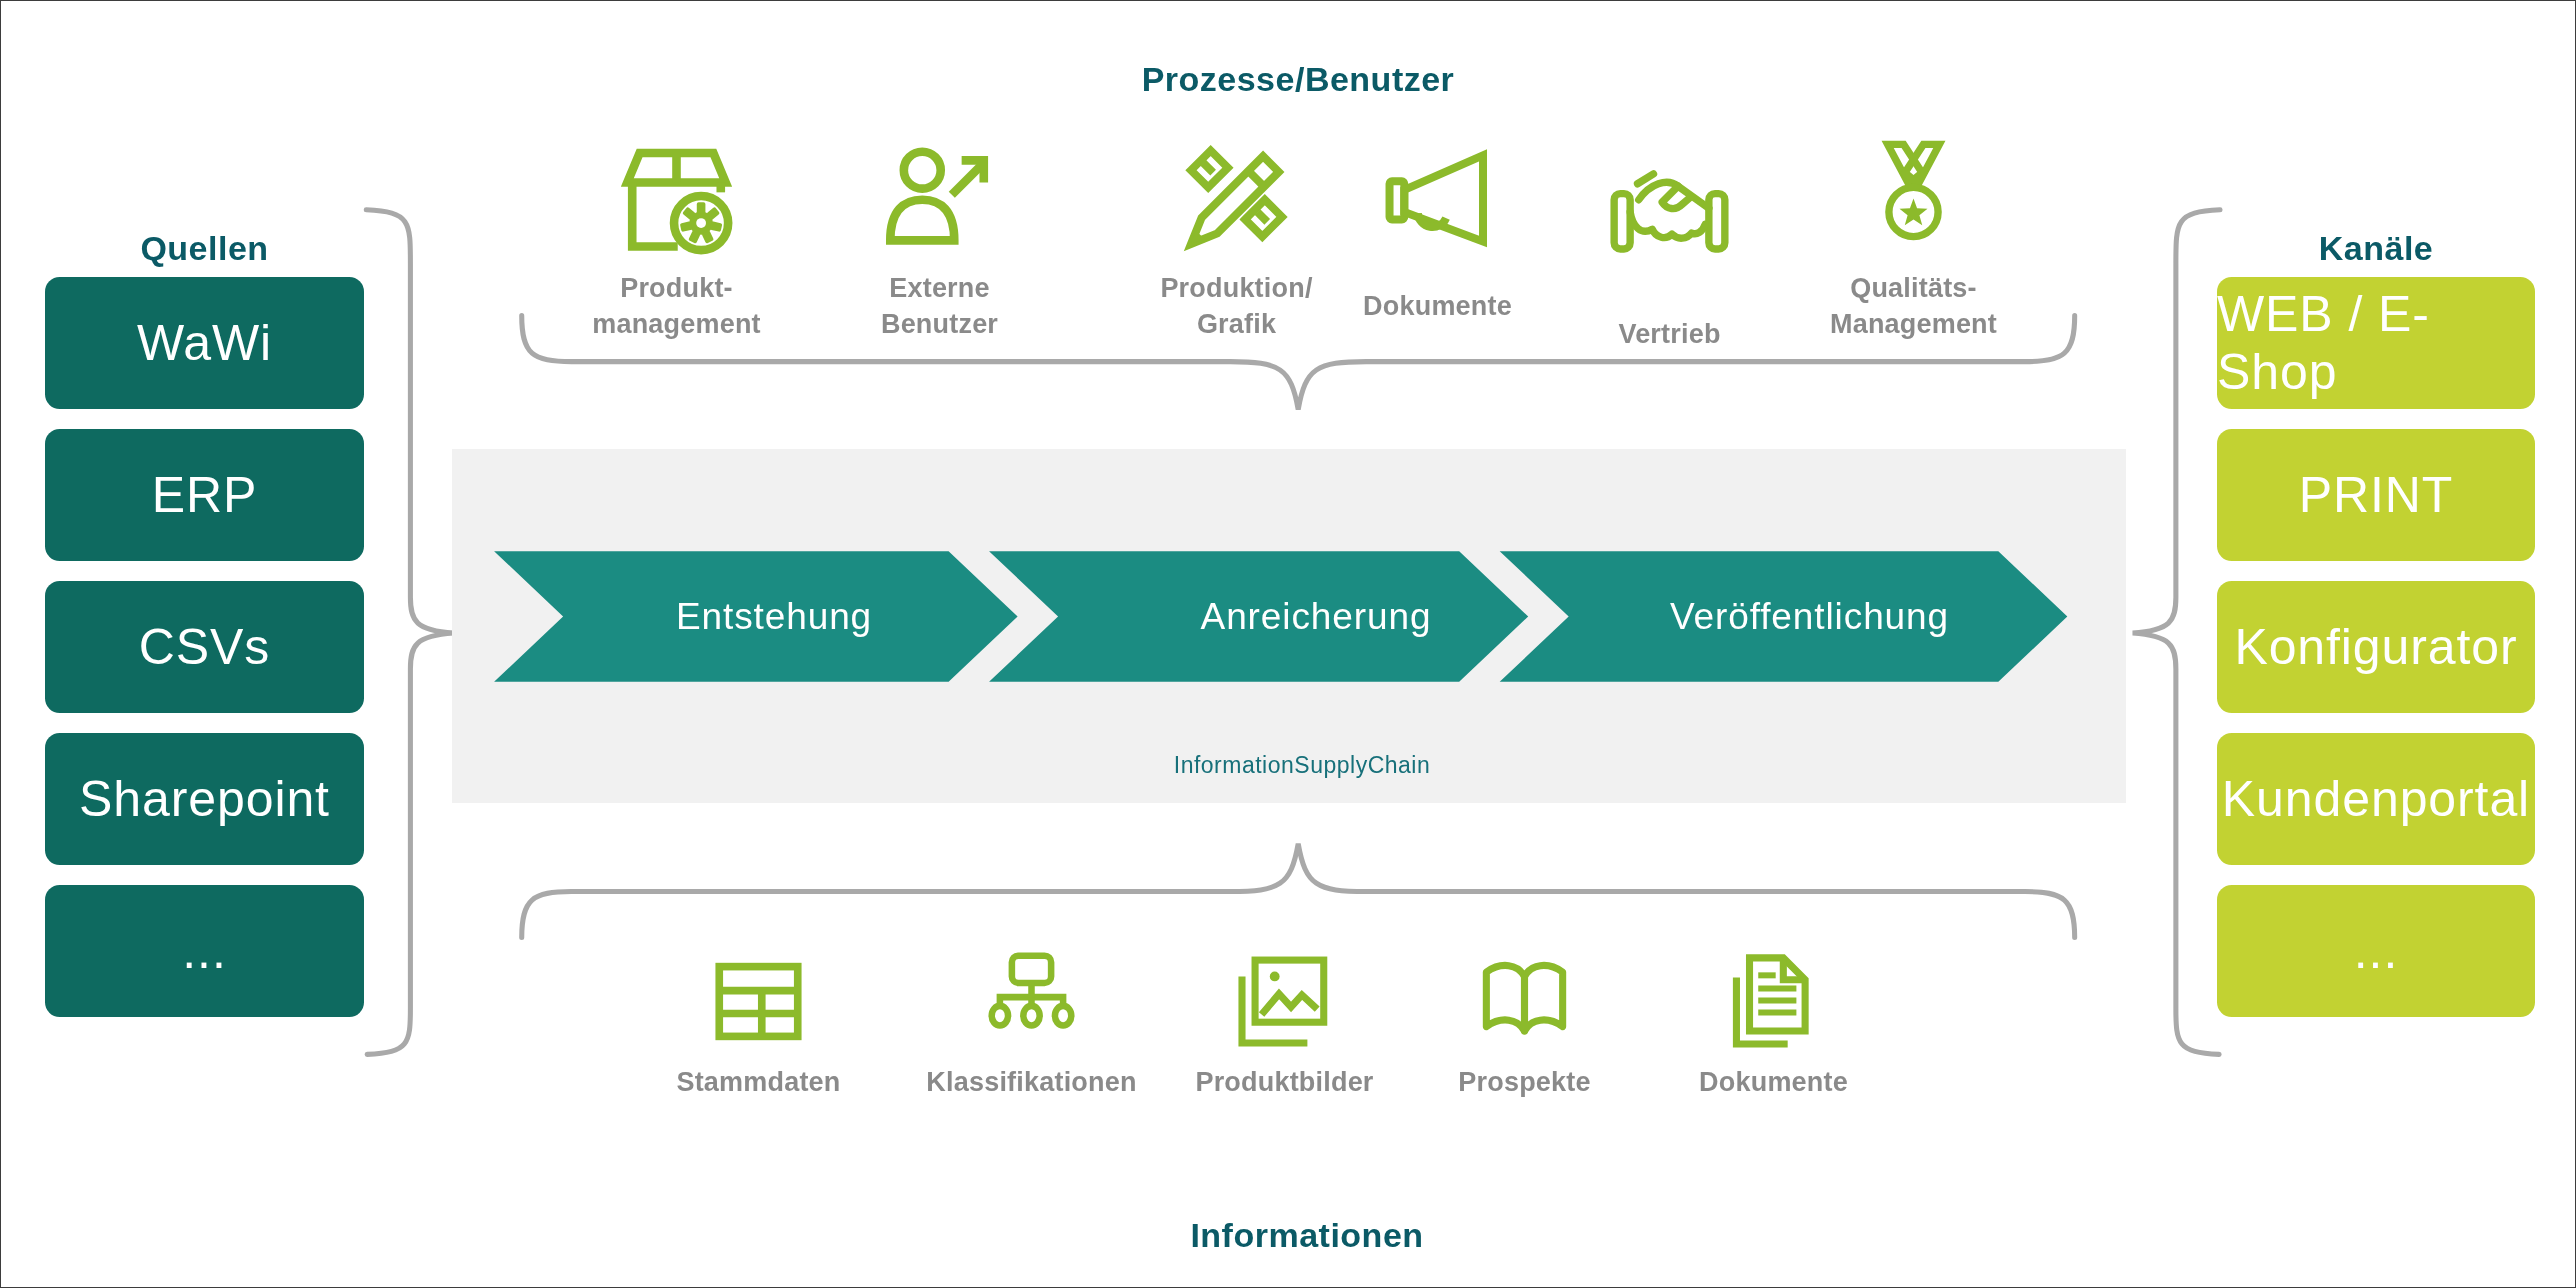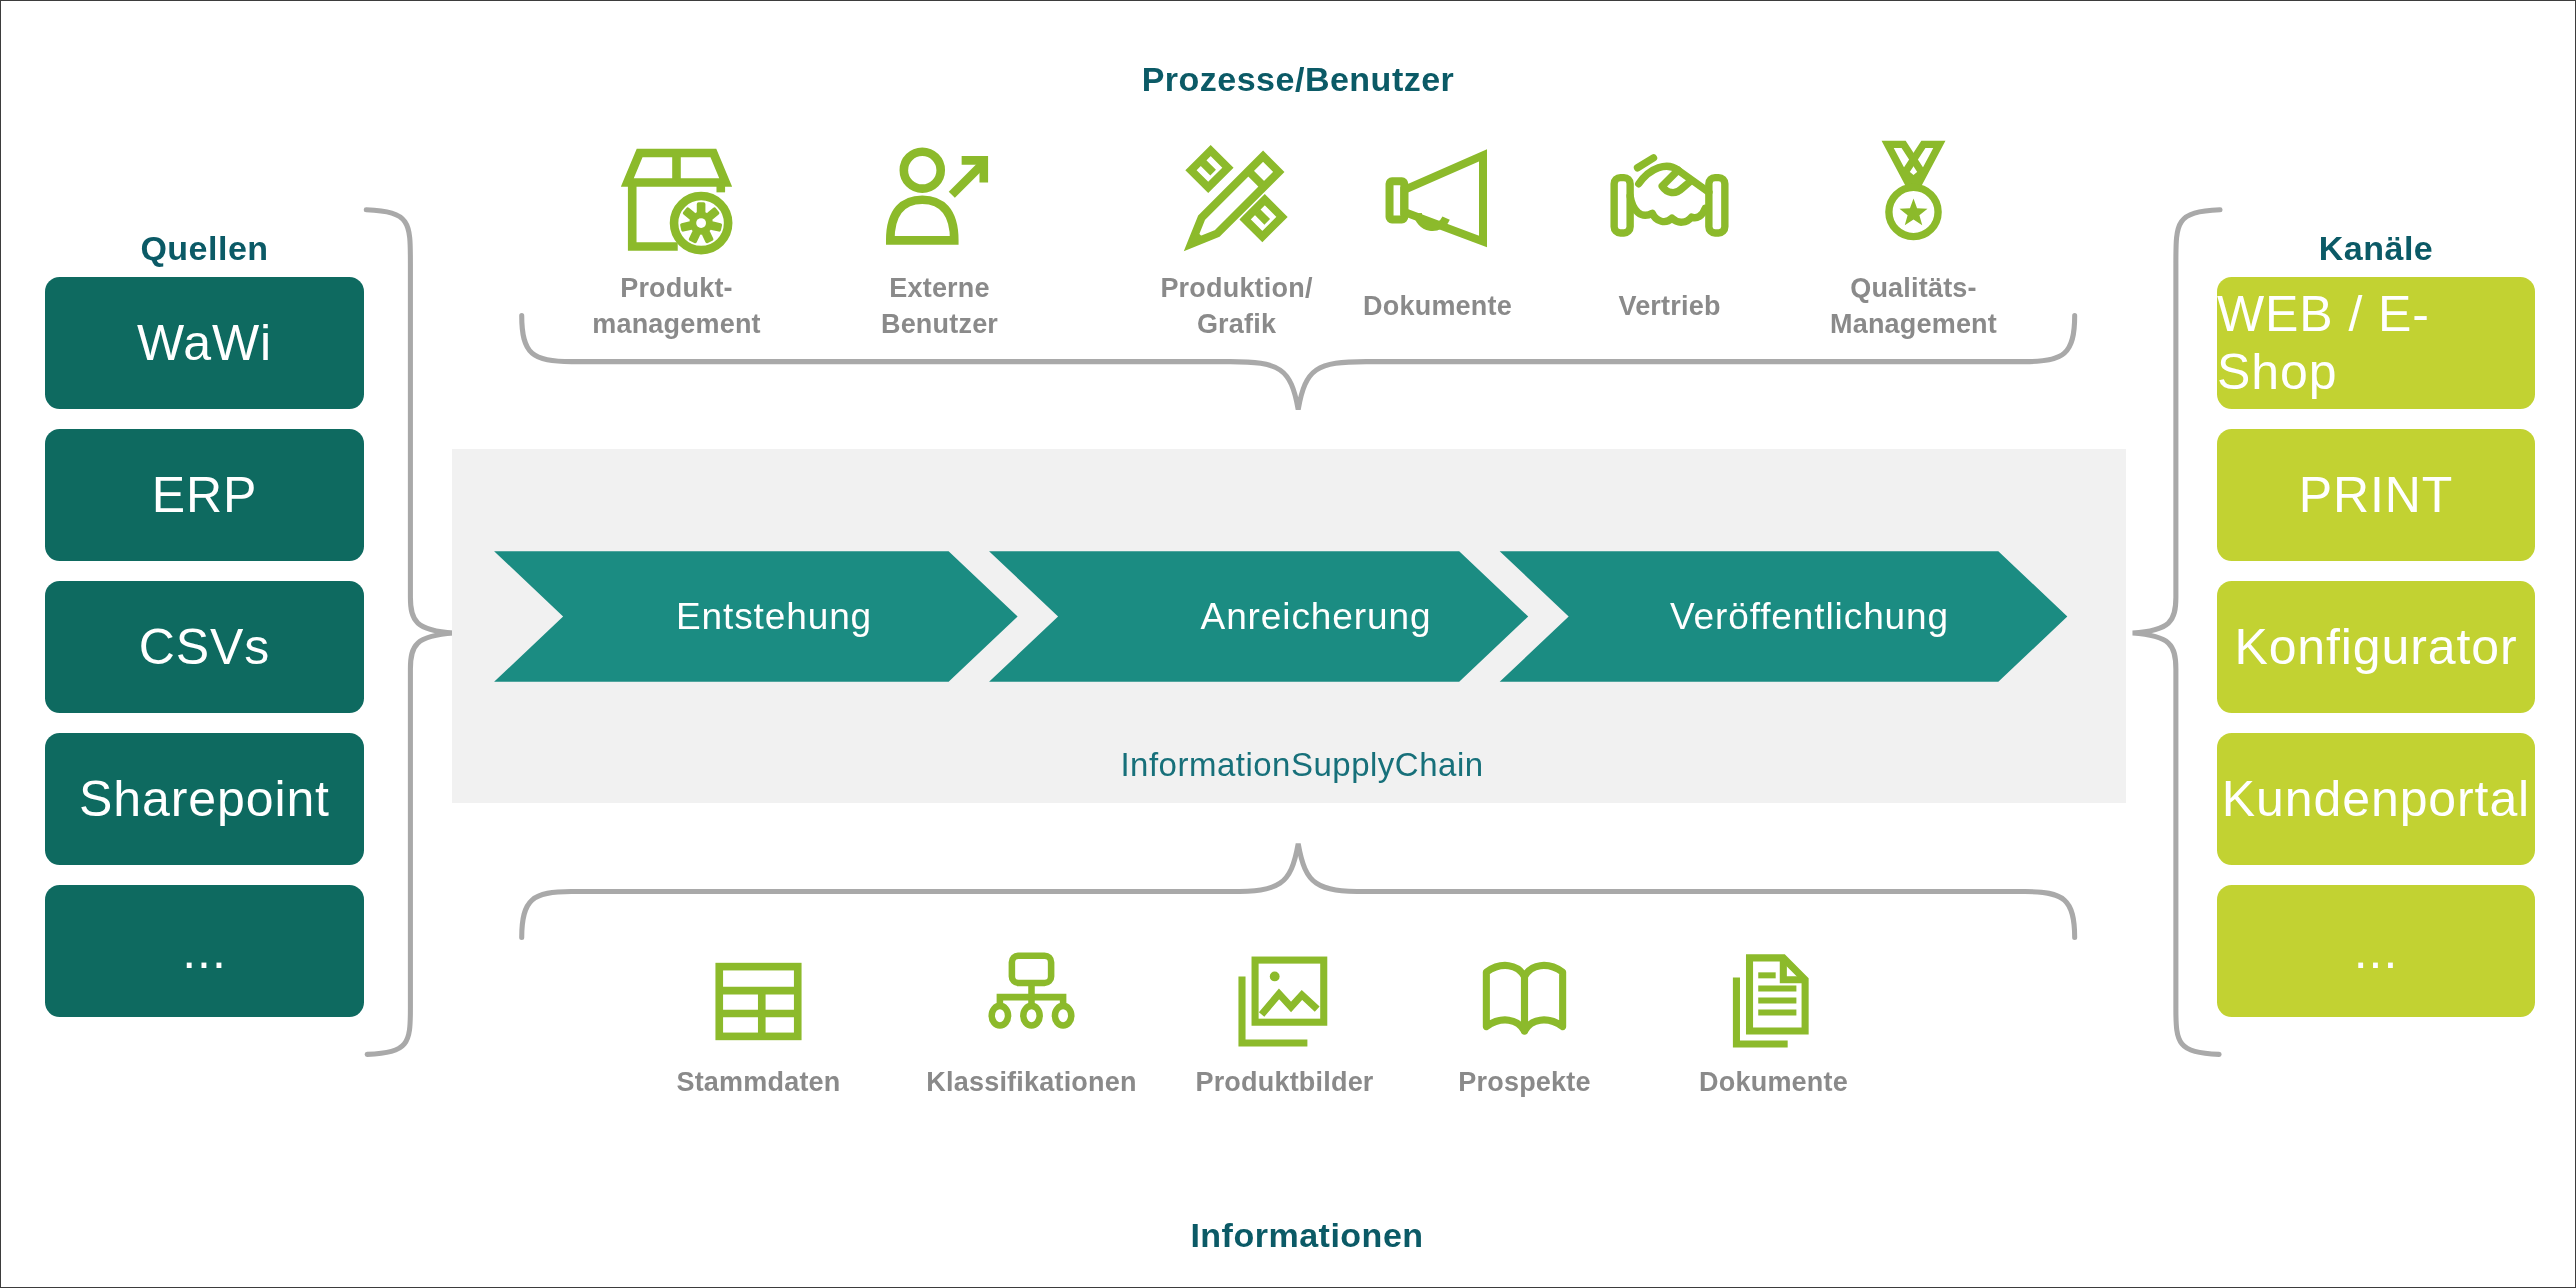--- a/index.html
+++ b/index.html
@@ -22,21 +22,21 @@
   .chan-box{background:#c2d232;width:318px;}
   
   .band{left:451px;top:448px;width:1674px;height:354px;background:#f1f1f1;}
   
   .chev-label{
     top:550px;height:131px;line-height:131px;text-align:center;color:#ffffff;
     font-size:37px;font-weight:300;letter-spacing:0.9px;
   }
   .isc{
     left:933px;top:742px;width:736px;height:44px;line-height:44px;text-align:center;
-    color:#17707a;font-size:33px;font-weight:300;letter-spacing:0.5px;
+    color:#17707a;font-size:23px;font-weight:300;letter-spacing:0.5px;
   }
   
   .icon-item{display:flex;flex-direction:column;align-items:center;}
   .icon-item svg{display:block;}
   .icon-label{
     margin-top:5.5px;height:81px;display:flex;flex-direction:column;justify-content:center;
     color:#8a8a8a;font-size:27px;font-weight:700;text-align:center;line-height:36px;letter-spacing:0.2px;
   }
   .icon-label-bottom{
     margin-top:11px;color:#8a8a8a;font-size:27px;font-weight:700;text-align:center;letter-spacing:0.2px;
@@ -159,21 +159,21 @@
         <path d="M23,43 L87,15 V85 L23,61 Z"></path>
         <path d="M34,62 a12,12 0 0 0 23,4"></path>
       </g>
     </svg>
     <div class="icon-label">
       <div>Dokumente</div>
         <div></div>
     </div>
   </div>
 
-  <div class="abs icon-item" style="left:1549px;top:136px;width:239px;">
+  <div class="abs icon-item" style="left:1549px;top:152px;width:239px;gap:12px;">
     <svg width="123" height="123" viewBox="0 0 100 100">
       <g class="stroke" stroke-width="6" stroke-linecap="round" stroke-linejoin="round">
         <rect x="5" y="33" width="13" height="45" rx="5"></rect>
         <rect x="82" y="33" width="13" height="45" rx="5"></rect>
         <path d="M24,25 L37,17"></path>
         <path d="M25,38 C34,25 48,20 57,27 L82,45"></path>
         <path d="M57,27 L44,40 C48,46 55,47 60,42 L67,36"></path>
         <path d="M18,48 C20,60 27,67 36,62 C39,69 47,71 52,66 C57,71 64,70 68,65 C72,67 77,64 79,58"></path>
       </g>
     </svg>

